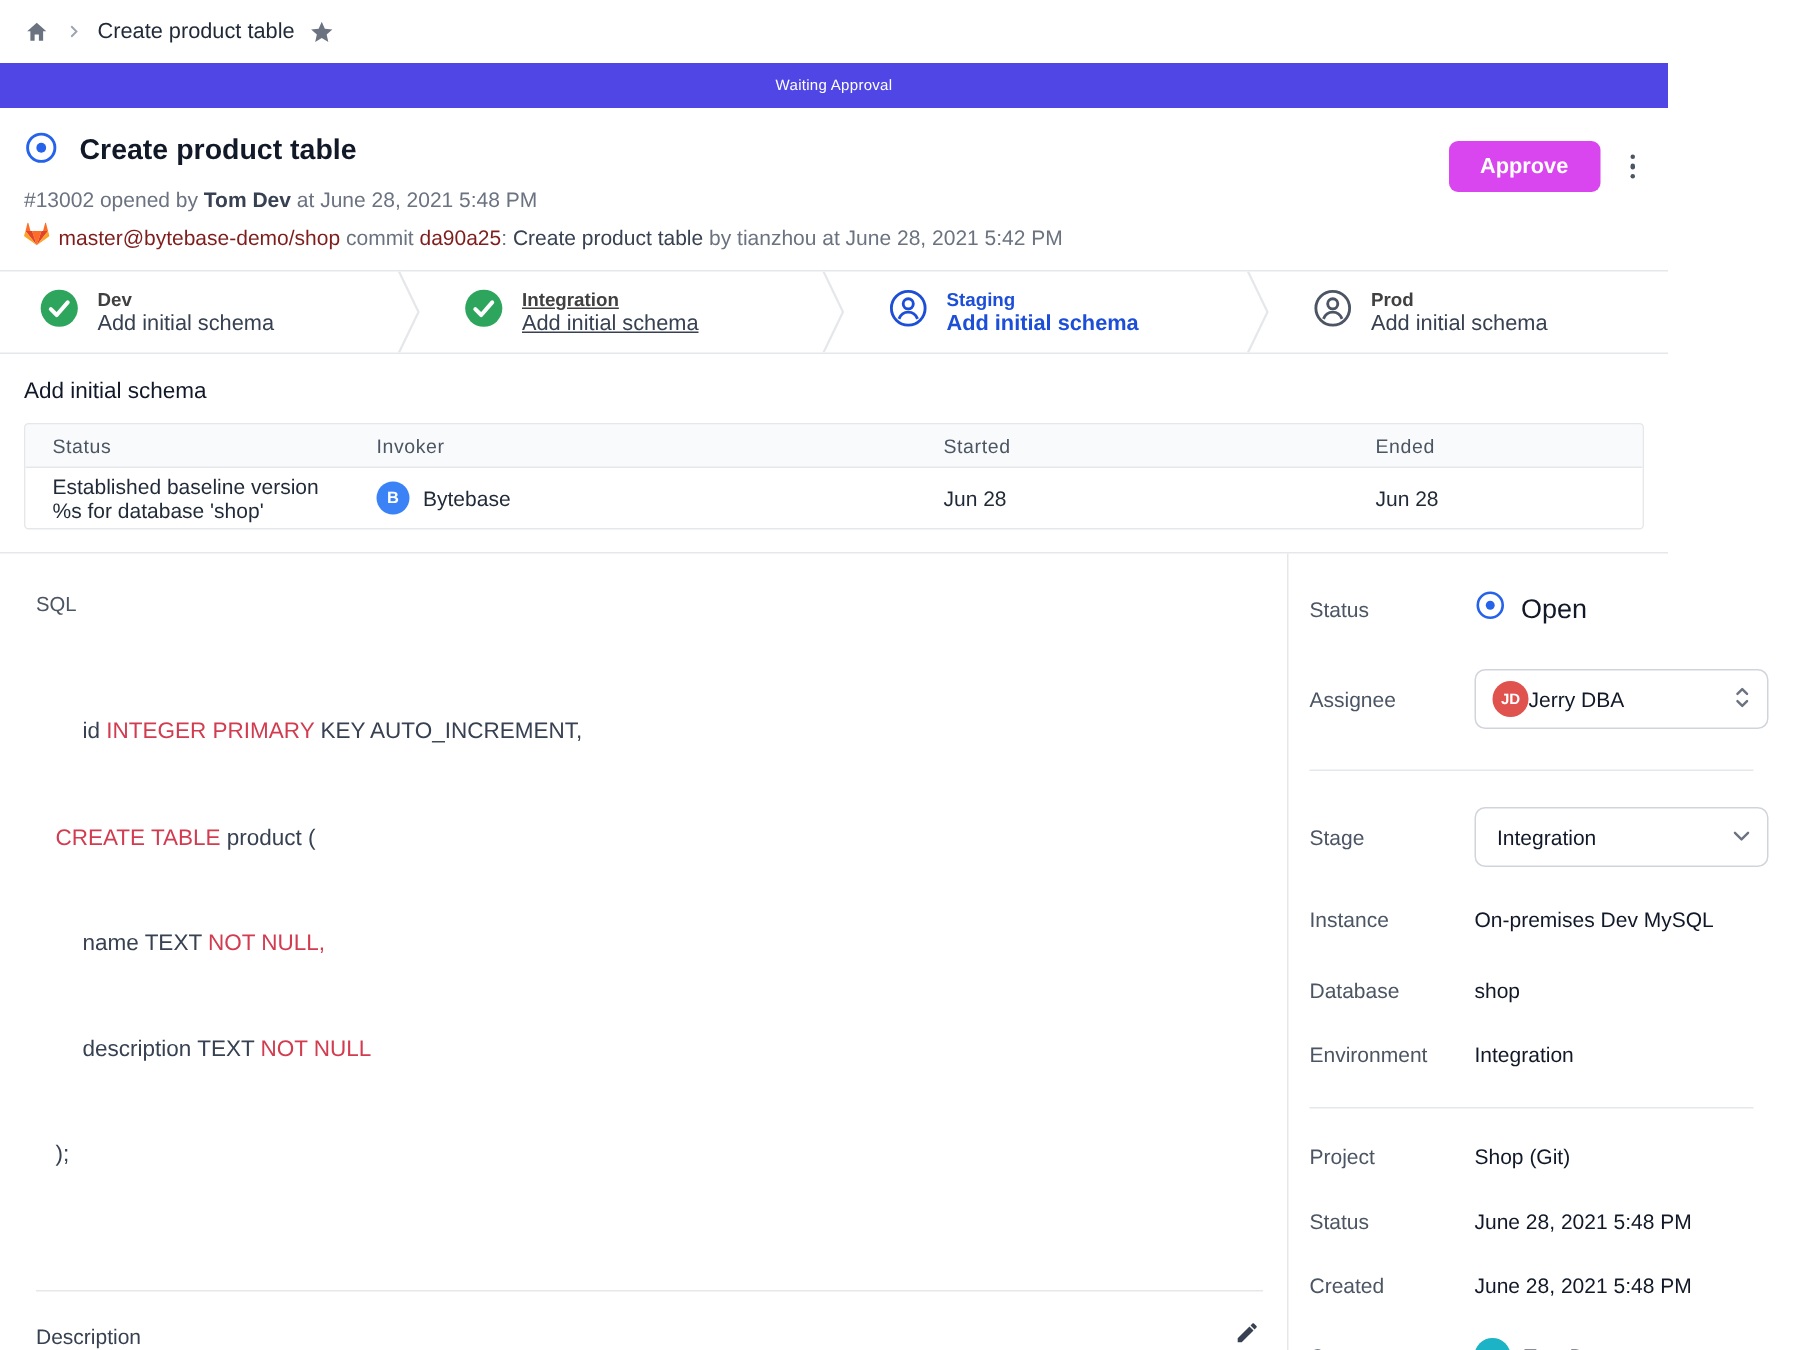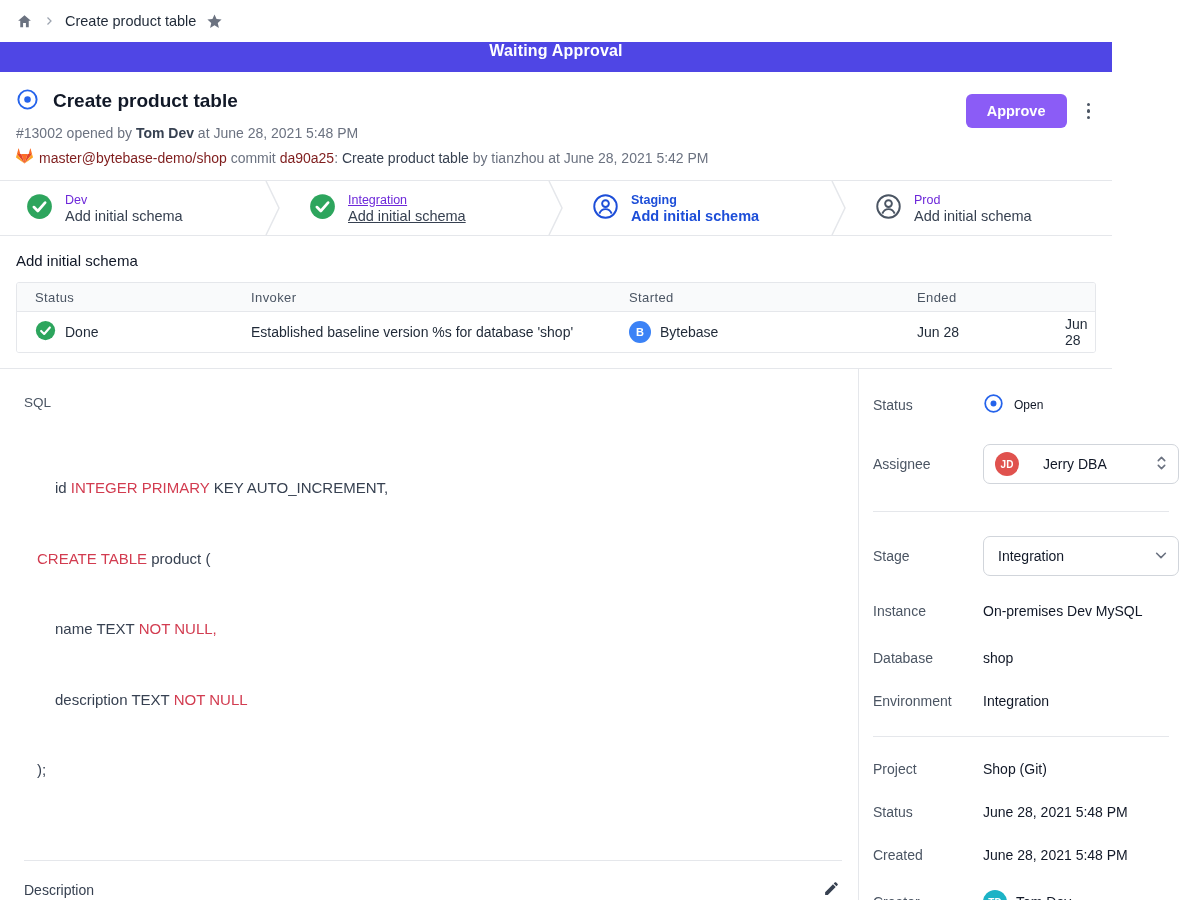--- a/index.html
+++ b/index.html
@@ -6,44 +6,44 @@
   html, body { width: 1200px; height: 900px; overflow: hidden; background: #fff;
     font-family: "Liberation Sans", sans-serif; color: #1f2937; }
   .app { width: 1112px; height: 900px; display: flex; flex-direction: column; background: #fff; }
 
   
   .crumbbar { height: 42px; display: flex; align-items: center; padding: 0 16px; gap: 10px; flex: none; }
   .crumbbar svg { display: block; }
   .crumb-title { font-size: 14.5px; color: #1f2937; }
 
   
-  .banner { height: 30px; background: #4f46e5; color: #fff; display: flex; 
-    justify-content: center; font-size: 16px; font-weight: 700; flex: none; letter-spacing: .2px; }
+  .banner { height: 30px; background: #4f46e5; color: #fff; display: flex; align-items: center;
+    justify-content: center; font-size: 10px; font-weight: 400; flex: none; letter-spacing: .2px; }
 
   
   .header { padding: 14px 16px 0 16px; height: 108px; flex: none; position: relative; }
   .title-row { display: flex; align-items: center; gap: 14px; height: 30px; }
   .page-title { font-size: 19px; font-weight: 700; color: #111827; }
   .header-actions { position: absolute; right: 16px; top: 22px; display: flex; align-items: center; gap: 14px; }
-  .btn-approve { background: #8b5cf6; color: #fff; border: none; border-radius: 6px;
+  .btn-approve { background: #d946ef; color: #fff; border: none; border-radius: 6px;
     padding: 9px 21px; font-size: 14.5px; font-weight: 600; font-family: inherit; cursor: pointer; }
   .kebab { display: flex; flex-direction: column; gap: 3px; padding: 4px 6px; cursor: pointer; }
   .kebab span { width: 3.5px; height: 3.5px; border-radius: 50%; background: #4b5563; }
   .meta-line { margin-top: 9px; font-size: 14px; color: #6b7280; white-space: pre; }
   .meta-line .strong { color: #374151; font-weight: 600; }
   .commit-line { margin-top: 7px; font-size: 14px; color: #6b7280; display: flex; align-items: center; gap: 6px; white-space: pre; }
   .commit-line .link { color: #7f1d1d; }
   .commit-line .dark { color: #374151; }
 
   
   .pipeline { height: 56px; border-top: 1px solid #e5e7eb; border-bottom: 1px solid #e5e7eb;
     display: flex; align-items: stretch; flex: none; }
   .stage { flex: 1; display: flex; align-items: center; gap: 12px; padding-left: 26px; cursor: pointer; }
   .stage-text { display: flex; flex-direction: column; gap: 1px; }
-  .stage-env { font-size: 12.5px; color: #6d28d9; }
+  .stage-env { font-size: 12.5px; color: #404040; font-weight: bold; }
   .stage-task { font-size: 14.5px; color: #374151; }
   .stage.linked .stage-env, .stage.linked .stage-task { text-decoration: underline; }
   .stage.active .stage-env, .stage.active .stage-task { color: #1d4ed8; font-weight: 700; text-decoration: none; }
   .stage-sep { flex: none; width: 20px; display: flex; align-items: center; }
 
   
   .task-section { padding: 16px 16px 0 16px; height: 132px; flex: none; }
   .task-heading { font-size: 15px; color: #111827; margin-left: 0; }
   .task-table { margin-top: 13px; border: 1px solid #e5e7eb; border-radius: 3px; overflow: hidden; }
   .t-row { display: grid; grid-template-columns: 216px 378px 288px 148px 1fr; align-items: center; }
@@ -67,27 +67,27 @@
   .desc-label { font-size: 14px; color: #374151; }
   .pencil-btn { cursor: pointer; padding: 2px; }
 
   
   .sidebar { flex: 1; border-left: 1px solid #e5e7eb; padding: 24px 16px 0 14px; }
   .side-row { display: flex; align-items: center; margin-bottom: 27px; }
   .side-label { width: 110px; flex: none; font-size: 14px; color: #4b5563; }
   .side-value { font-size: 14px; color: #111827; font-weight: 500; display: flex; align-items: center; gap: 9px; }
   .side-divider { height: 1px; background: #e5e7eb; margin: 26px 10px 24px 0; }
   .select-box { width: 196px; height: 40px; border: 1px solid #d1d5db; border-radius: 7px; background: #fff;
-    display: flex; align-items: center; gap: 24px; padding: 0 10px 0 11px; font-size: 14px; color: #111827; cursor: pointer; }
+    display: flex; align-items: center; gap: 0; padding: 0 10px 0 11px; font-size: 14px; color: #111827; cursor: pointer; }
   .select-box .grow { flex: 1; }
   .avatar { border-radius: 50%; color: #fff; display: flex; align-items: center; justify-content: center;
     font-weight: 700; flex: none; }
   .av-24 { width: 24px; height: 24px; font-size: 10px; }
   .av-22 { width: 22px; height: 22px; font-size: 11px; }
-  .status-open { display: flex; align-items: center; gap: 10px; font-size: 12px; color: #111827; }
+  .status-open { display: flex; align-items: center; gap: 10px; font-size: 18px; color: #111827; }
 </style>
 </head>
 <body>
 
 <div class="app">
 
   <div class="crumbbar">
     <span>
         <svg width="17" height="17" viewBox="0 0 24 24" fill="#6b7280">
           <path d="M12 3l9 8h-3v9h-4v-6h-4v6H6v-9H3z"></path>
@@ -202,27 +202,20 @@
   <div class="task-section">
     <div class="task-heading">Add initial schema</div>
     <div class="task-table">
       <div class="t-row t-head">
         <div>Status</div>
         <div>Invoker</div>
         <div>Started</div>
         <div>Ended</div>
       </div>
       <div class="t-row t-body">
-        <div>
-          <span><svg width="21" height="21" viewBox="0 0 24 24">
-                <circle cx="12" cy="12" r="11" fill="#2da55d"></circle>
-                <polyline points="7,12.5 10.5,16 17,8.5" fill="none" stroke="#fff" stroke-width="2.4" stroke-linecap="round" stroke-linejoin="round"></polyline>
-              </svg></span>
-          <span>Done</span>
-        </div>
         <div>Established baseline version %s for database 'shop'</div>
         <div>
           <span class="avatar av-22" style="background:#3b82f6">B</span>
           <span>Bytebase</span>
         </div>
         <div>Jun 28</div>
         <div>Jun 28</div>
       </div>
     </div>
   </div>

